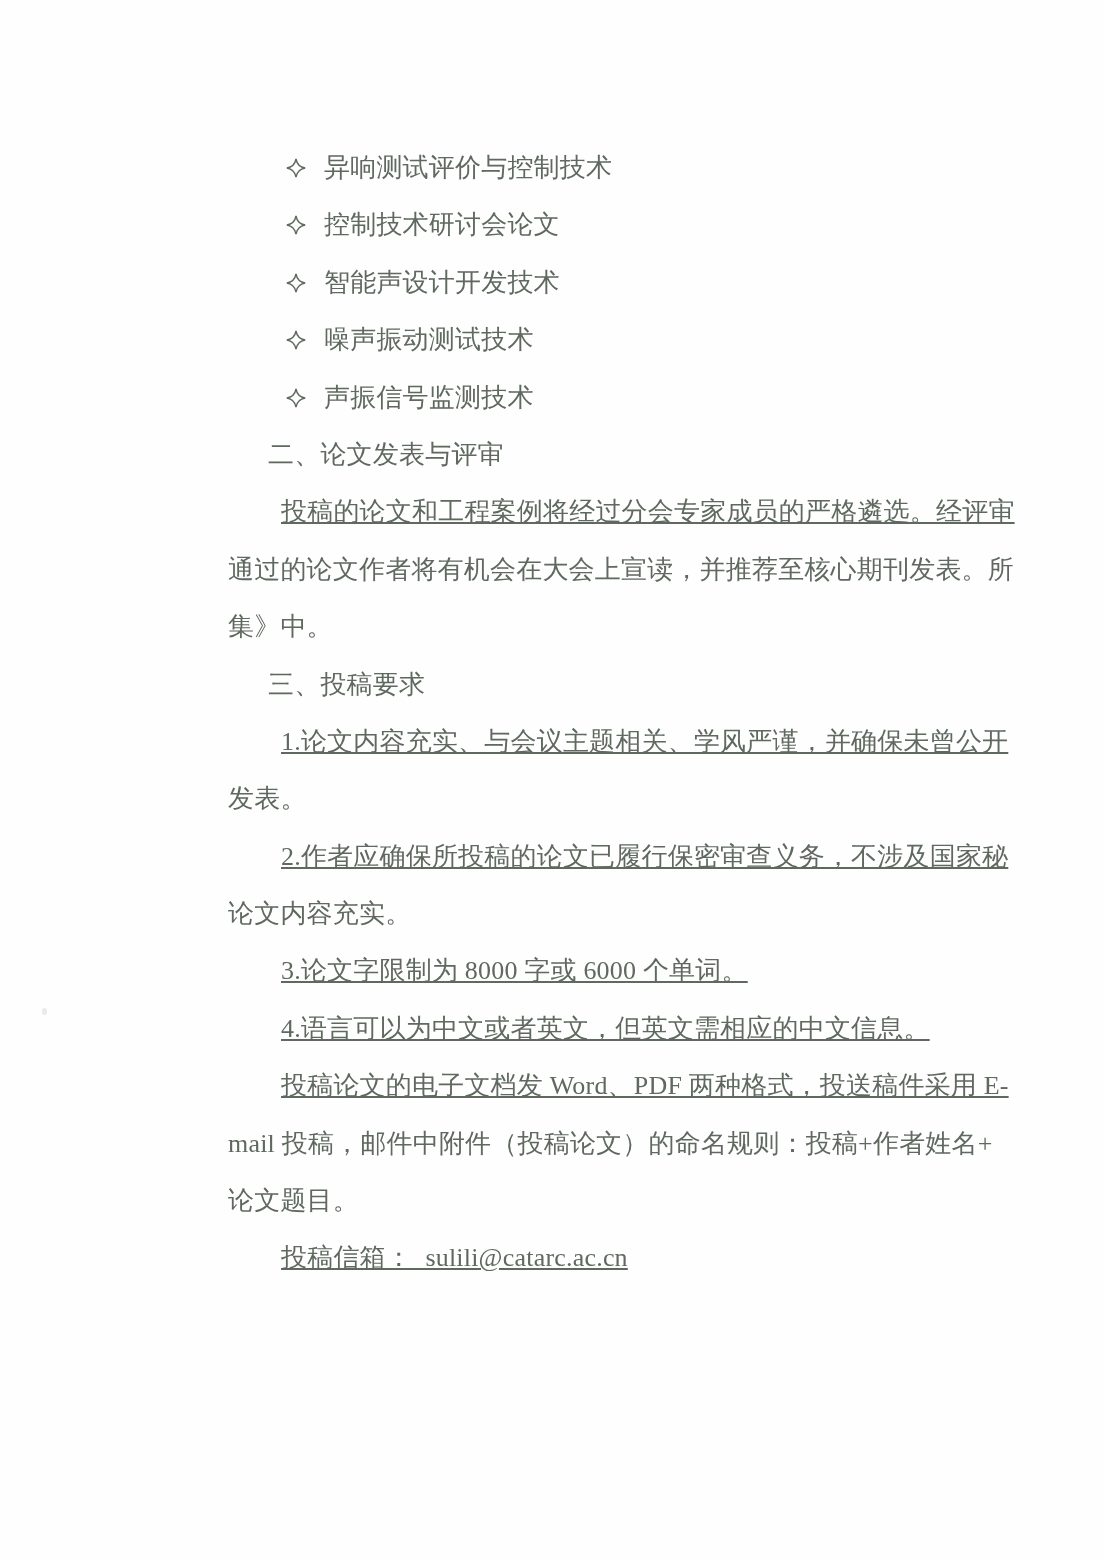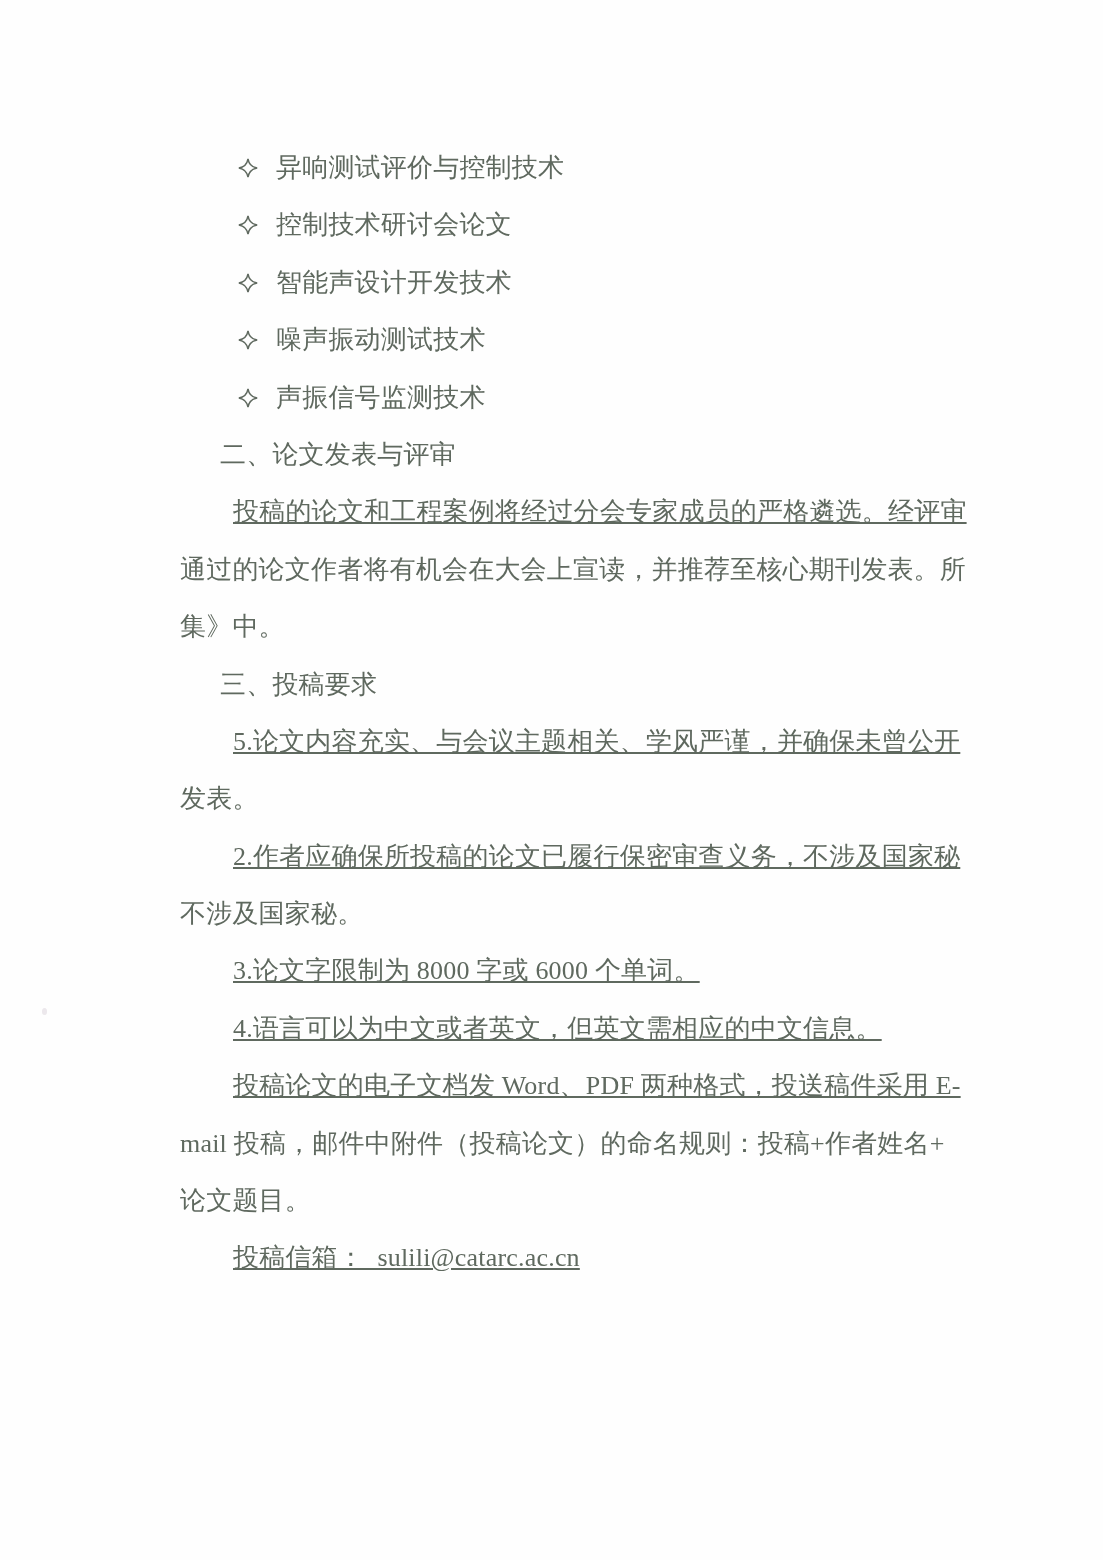--- a/index.html
+++ b/index.html
@@ -19,20 +19,21 @@
     padding: 139px 146px 0 180px;
   }
 
   .line {
     height: 57.4px;
     line-height: 57.4px;
     font-size: 26px;
     white-space: pre;
     letter-spacing: 0.2px;
     font-weight: 400;
+    margin-left: 48px;
   }
 
   .line.heading { padding-left: 40px; }
   .line.indent  { padding-left: 53px; text-decoration: underline; }
   .line.bullet  { padding-left: 57px; }
   .line.full    { padding-left: 0; }
 
   .bullet-icon {
     display: inline-block;
     width: 22px;
@@ -75,24 +76,24 @@
             <path d="M12 2 C13 8 16 11 22 12 C16 13 13 16 12 22 C11 16 8 13 2 12 C8 11 11 8 12 2 Z" fill="none" stroke="currentColor" stroke-width="1.6"></path>
           </svg></span><span class="txt">噪声振动测试技术</span></div>
       <div class="line bullet"><span class="bullet-icon"><svg viewBox="0 0 24 24" aria-hidden="true">
             <path d="M12 2 C13 8 16 11 22 12 C16 13 13 16 12 22 C11 16 8 13 2 12 C8 11 11 8 12 2 Z" fill="none" stroke="currentColor" stroke-width="1.6"></path>
           </svg></span><span class="txt">声振信号监测技术</span></div>
       <div class="line heading"><span class="txt">二、论文发表与评审</span></div>
       <div class="line indent"><span class="txt">投稿的论文和工程案例将经过分会专家成员的严格遴选。经评审</span></div>
       <div class="line full"><span class="txt">通过的论文作者将有机会在大会上宣读，并推荐至核心期刊发表。所</span></div>
       <div class="line full"><span class="txt">集》中。</span></div>
       <div class="line heading"><span class="txt">三、投稿要求</span></div>
-      <div class="line indent"><span class="txt">5.论文内容充实、与会议主题相关、学风严谨，并确保未曾公开</span></div>
+      <div class="line indent"><span class="txt">1.论文内容充实、与会议主题相关、学风严谨，并确保未曾公开</span></div>
       <div class="line full"><span class="txt">发表。</span></div>
       <div class="line indent"><span class="txt">2.作者应确保所投稿的论文已履行保密审查义务，不涉及国家秘</span></div>
-      <div class="line full"><span class="txt">不涉及国家秘。</span></div>
+      <div class="line full"><span class="txt">论文内容充实。</span></div>
       <div class="line indent"><span class="txt">3.论文字限制为 8000 字或 6000 个单词。</span></div>
       <div class="line indent"><span class="txt">4.语言可以为中文或者英文，但英文需相应的中文信息。</span></div>
       <div class="line indent"><span class="txt">投稿论文的电子文档发 Word、PDF 两种格式，投送稿件采用 E-</span></div>
       <div class="line full"><span class="txt">mail 投稿，邮件中附件（投稿论文）的命名规则：投稿+作者姓名+</span></div>
       <div class="line full"><span class="txt">论文题目。</span></div>
       <div class="line indent"><span class="txt">投稿信箱：  sulili@catarc.ac.cn</span></div>
     </div>
   <div class="speck"></div>
 </div>
 

